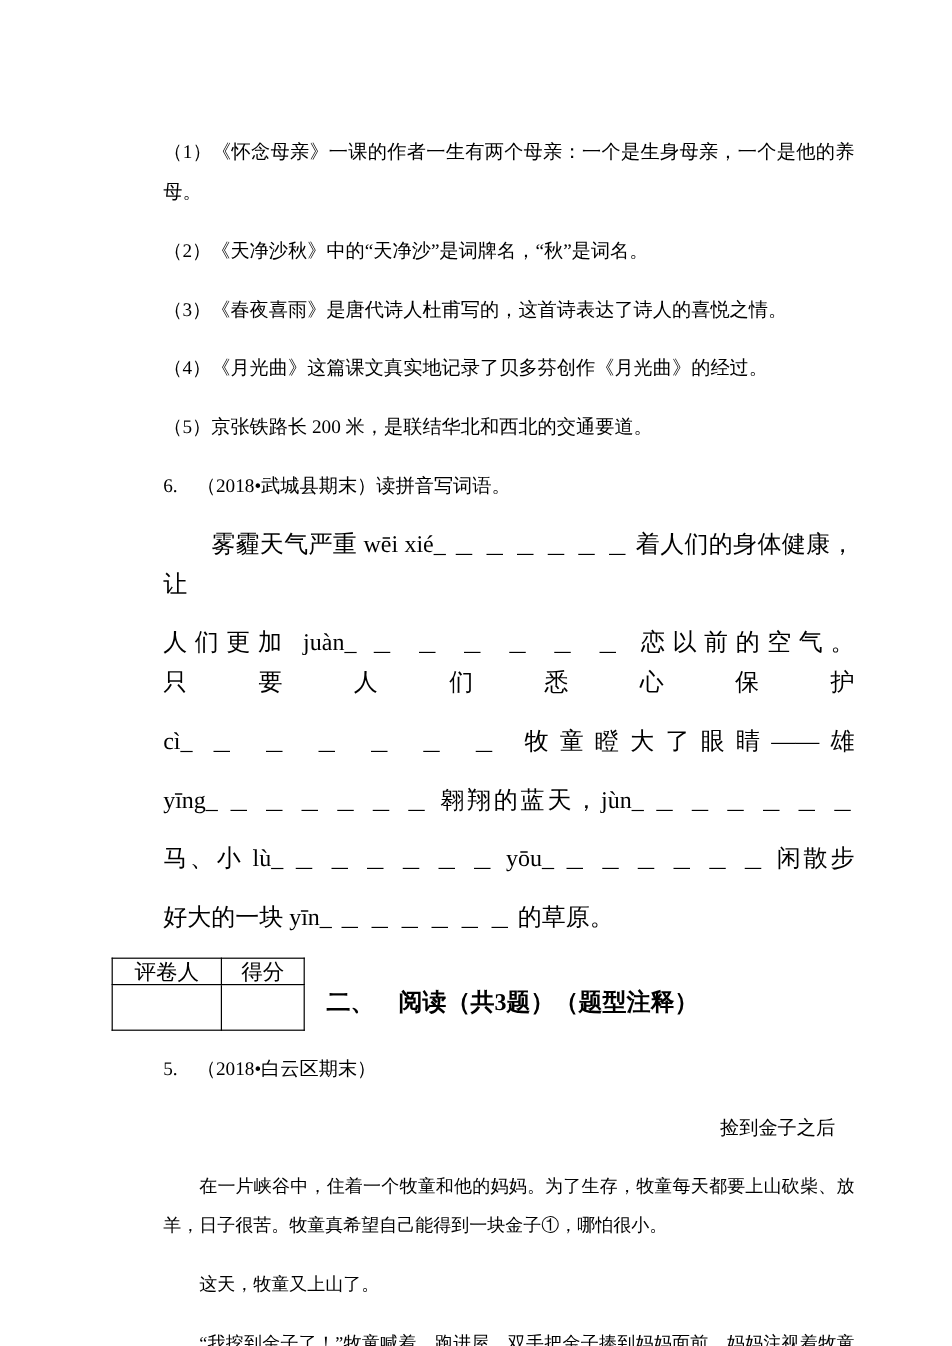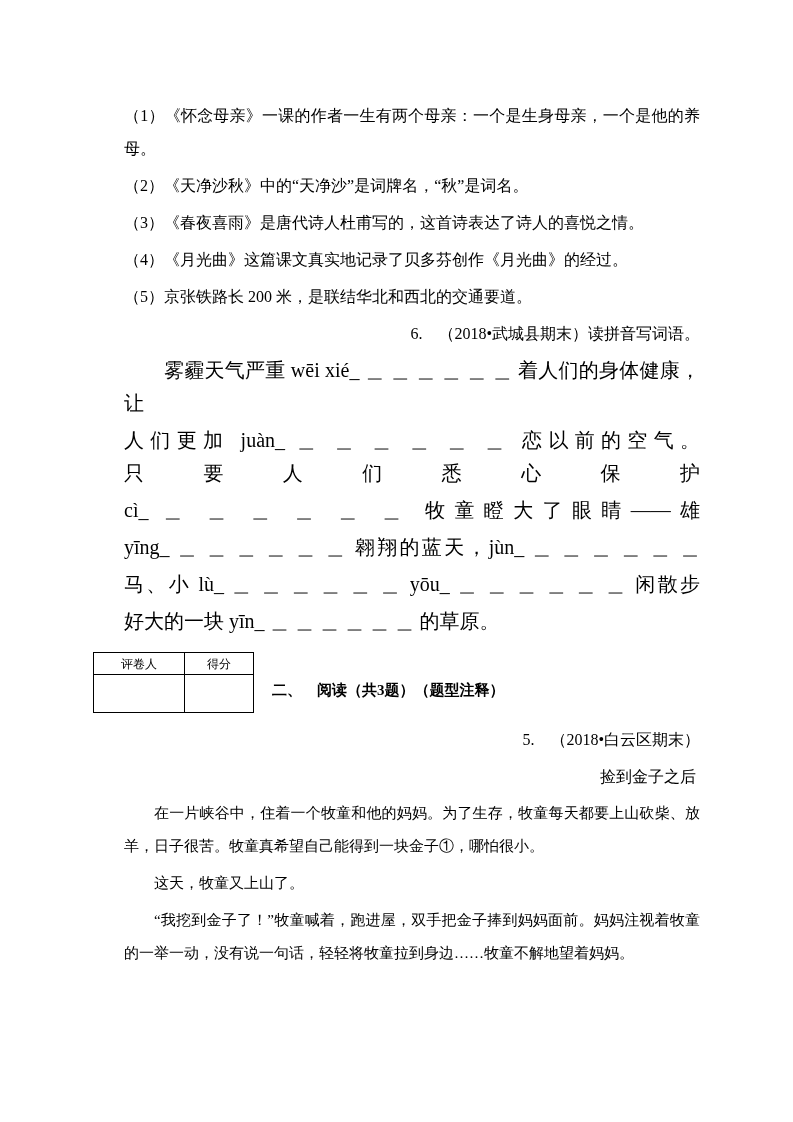--- a/index.html
+++ b/index.html
@@ -14,26 +14,25 @@
     font-family: "Liberation Serif", "DejaVu Serif", serif;
     color: #000000;
   }
   .page {
     box-sizing: border-box;
     width: 793px;
     min-height: 1122px;
     padding: 95px 97px 40px 120px;
     background: #ffffff;
   }
-  p { margin: 4px; }
+  p { margin: 16px; }
   .line {
     width: 576px;
     font-size: 16px;
     line-height: 33px;
-    text-align: right;
   }
   .just {
     text-align: justify;
   }
   
   .fill {
     width: 576px;
     font-size: 20px;
     line-height: 33px;
     text-align: justify;
@@ -59,33 +58,33 @@
   table.grader {
     border-collapse: collapse;
   }
   table.grader th,
   table.grader td {
     border: 1px solid #000000;
     padding: 0 4px;
   }
   table.grader th {
     font-weight: normal;
-    font-size: 12px;
+    font-size: 18px;
     line-height: 20px;
     height: 21px;
     text-align: center;
   }
   table.grader th.col-judge { width: 82px; }
   table.grader th.col-score { width: 60px; }
   table.grader td {
     height: 37px;
   }
   .section-title {
     margin: 0;
-    font-size: 15px;
+    font-size: 20px;
     font-weight: bold;
     line-height: 33px;
     position: relative;
     top: 8px;
   }
   .passage-title {
     margin: 0;
     width: 576px;
     text-align: right;
     font-size: 16px;

